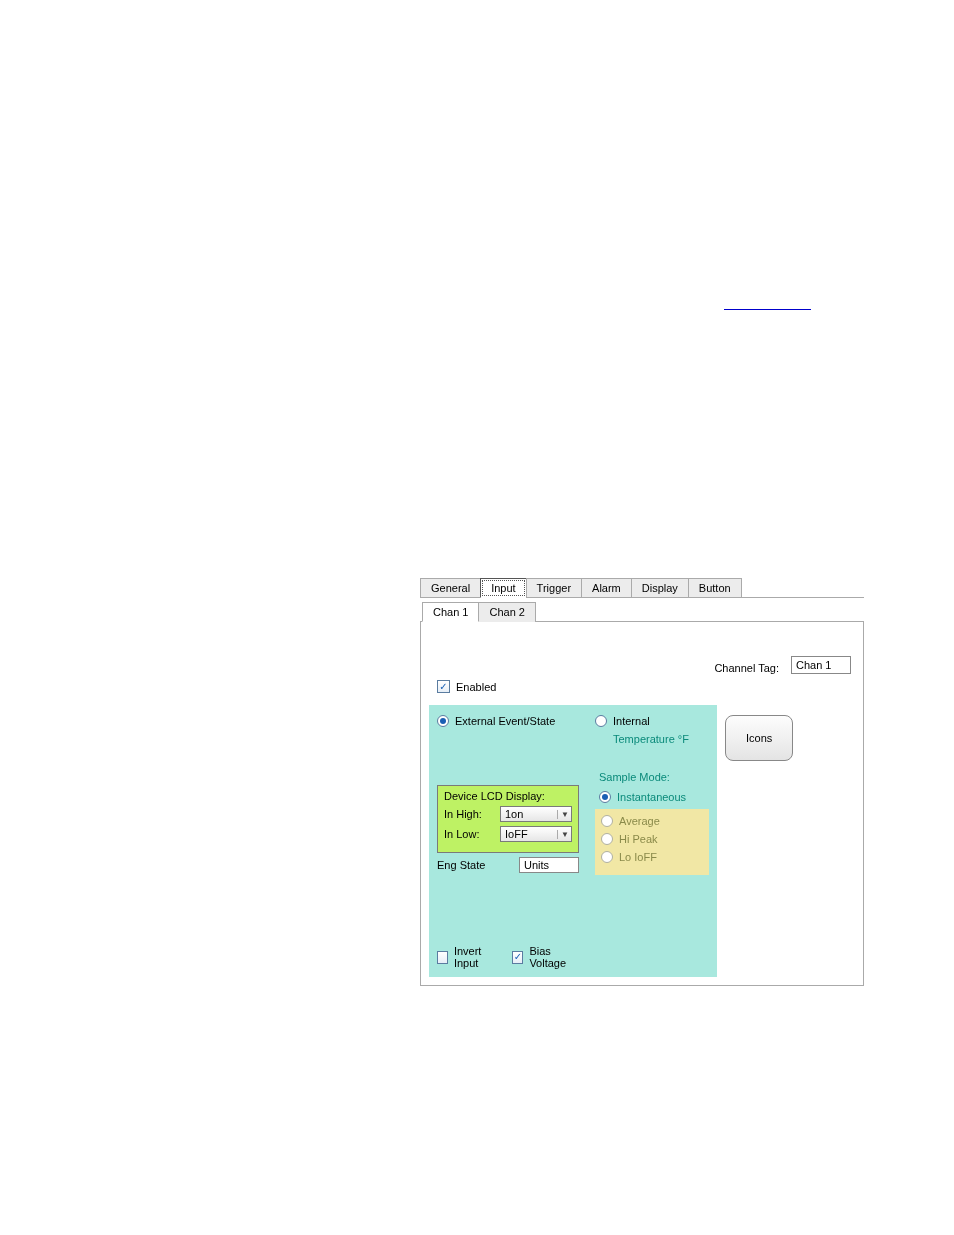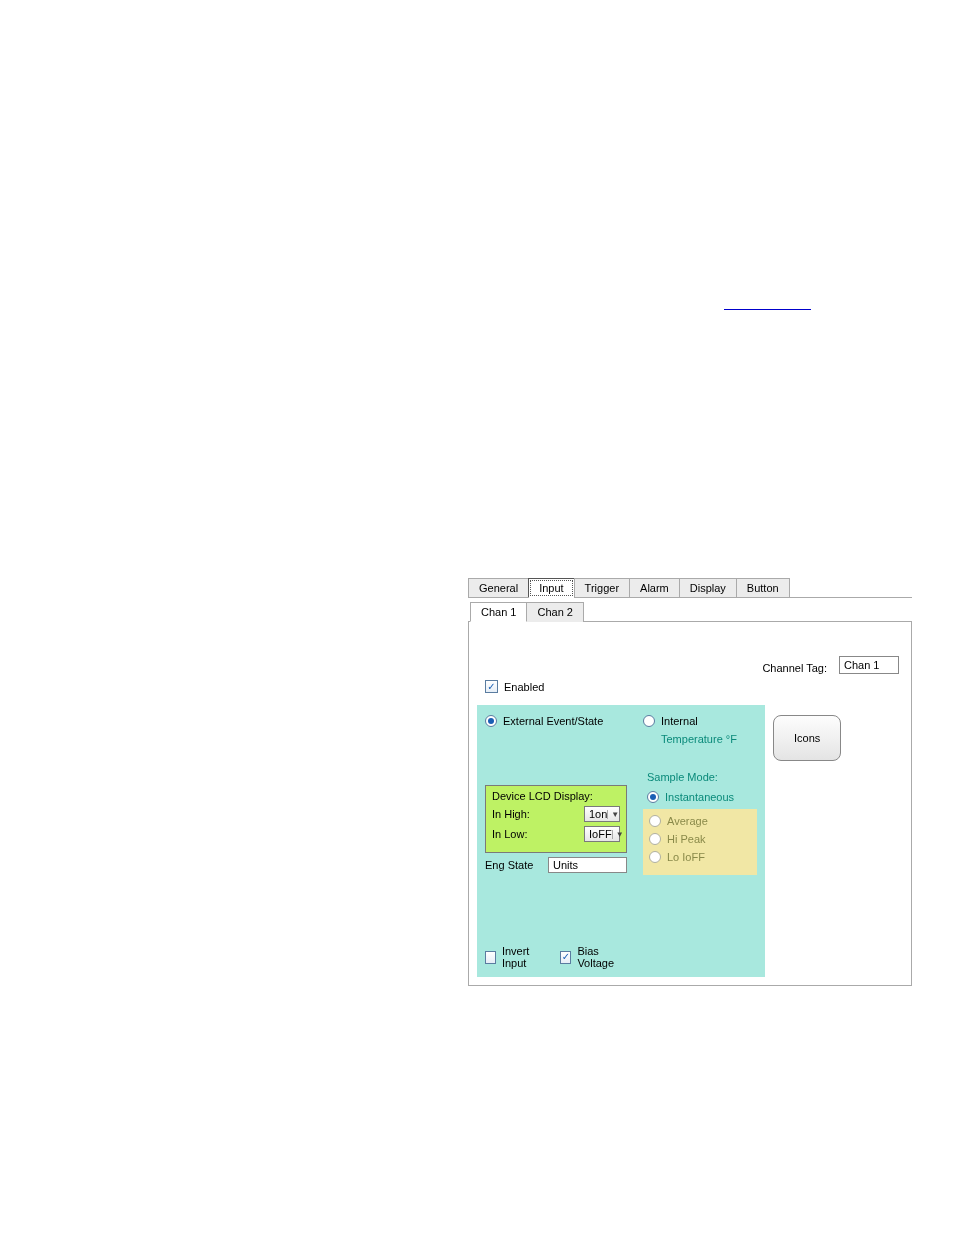--- a/index.html
+++ b/index.html
@@ -19,21 +19,21 @@
     position: absolute;
     top: 309px;
     left: 724px;
     width: 87px;
     height: 0;
     border-top: 1px solid #0000cc;
   }
   .tab-container {
     position: absolute;
     top: 578px;
-    left: 468px;
+    left: 420px;
     width: 444px;
   }
   .tab-row {
     display: flex;
     border-bottom: 1px solid #aaa;
   }
   .tab {
     padding: 3px 10px;
     border: 1px solid #aaa;
     border-bottom: none;
@@ -176,35 +176,35 @@
     display: flex;
     align-items: center;
     justify-content: space-between;
     margin: 4px 0;
     gap: 6px;
     color: #000;
   }
   .dropdown {
     display: flex;
     align-items: center;
-    width: 36px;
+    width: 72px;
     border: 1px solid #7a7a7a;
     background: linear-gradient(#fff,#e6e6e6);
     padding: 1px 2px 1px 4px;
     font-size: 11px;
     justify-content: space-between;
   }
   .dropdown .arrow {
     border-left: 1px solid #aaa;
     padding-left: 3px;
     font-size: 8px;
     color: #444;
   }
   .eng-input {
-    width: 79px;
+    width: 60px;
     border: 1px solid #888;
     background: #fff;
     padding: 1px 4px;
     font-size: 11px;
   }
   .sample-box {
     background: #f1e7a5;
     padding: 6px 6px 6px 6px;
     margin-top: 4px;
   }

